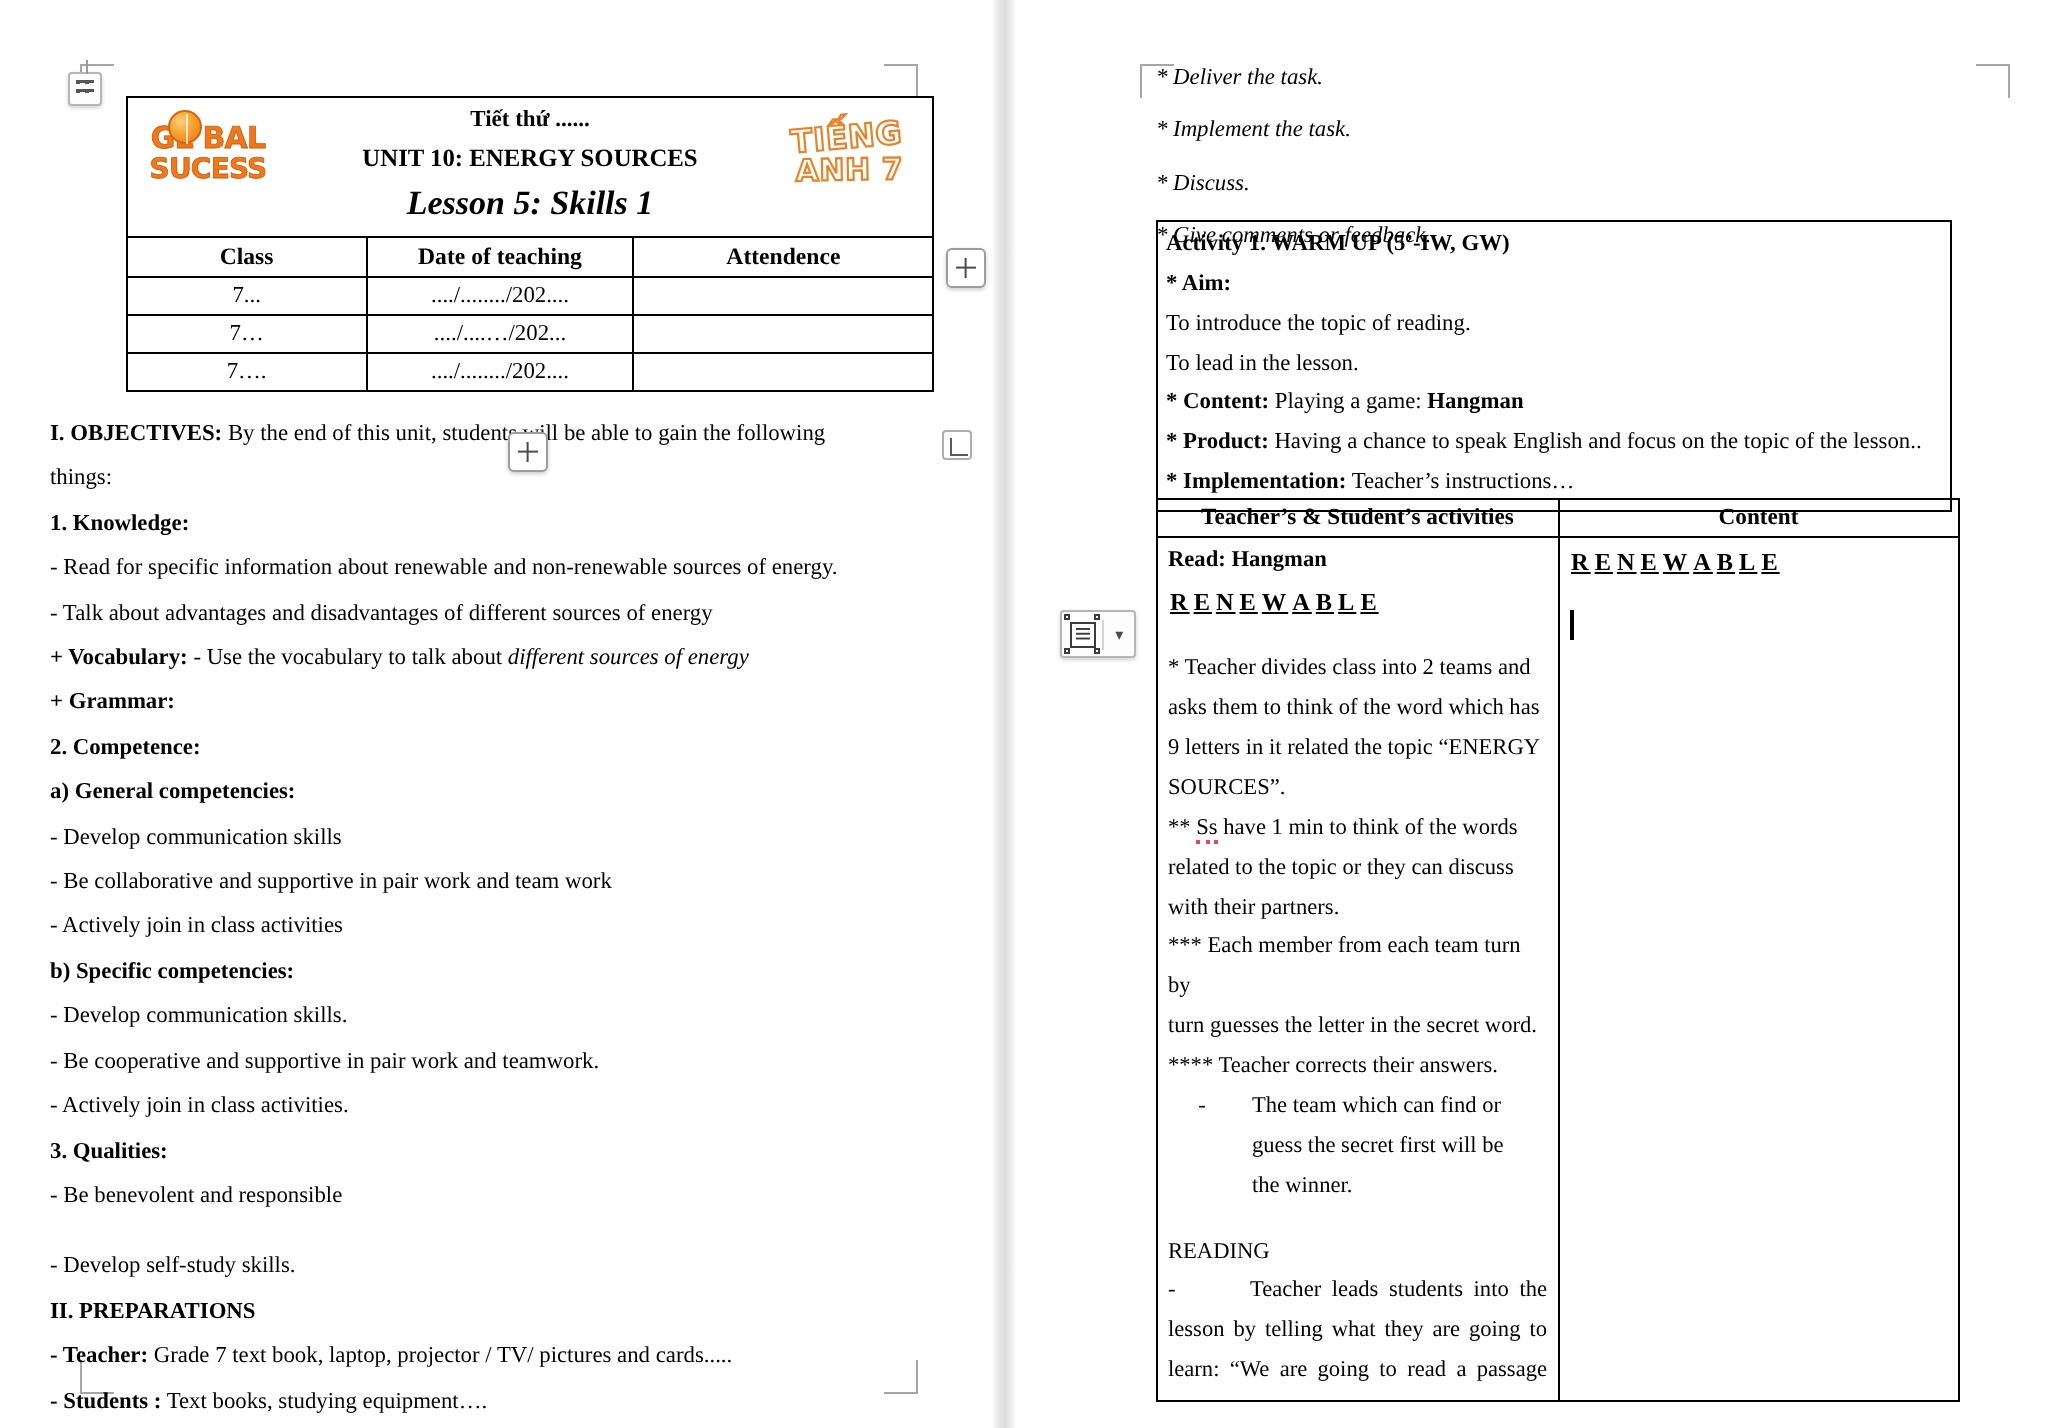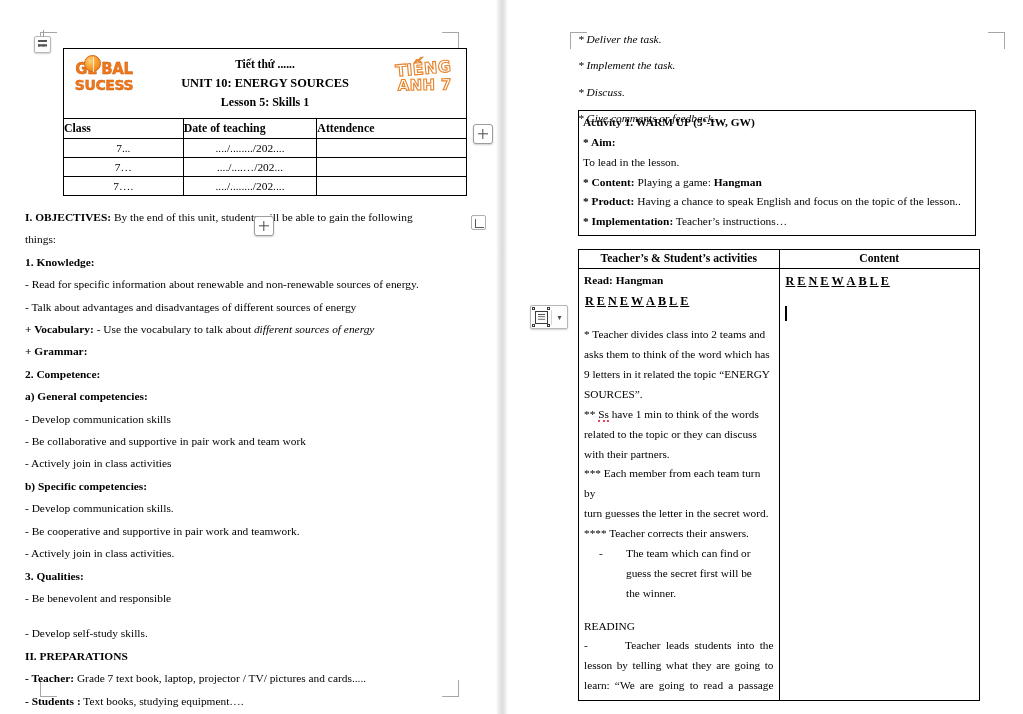--- a/index.html
+++ b/index.html
@@ -39,22 +39,22 @@
 
   
   #header-table {
     position: absolute; left: 63px; top: 48px; width: 404px;
     border: 1.3px solid #000; border-collapse: collapse;
   }
   #header-table td, #header-table th { border: 1px solid #000; padding: 0; }
   .hdr-title-cell { height: 70px; vertical-align: middle; text-align: center; position: relative; }
   .hdr-title-cell .t1 { font-weight: bold; font-size: 11.5px; line-height: 1.55; }
   .hdr-title-cell .t2 { font-weight: bold; font-size: 12.4px; line-height: 1.55; }
-  .hdr-title-cell .t3 { font-weight: bold; font-size: 12px; line-height: 1.55; }
-  .col-head { text-align: left; font-weight: bold; font-size: 11.8px; height: 20px; }
+  .hdr-title-cell .t3 { font-weight: bold; font-size: 17px; line-height: 1.55; font-style: italic; }
+  .col-head { text-align: center; font-weight: bold; font-size: 11.8px; height: 20px; }
   .data-row td { text-align: center; font-size: 11.4px; height: 19px; }
   .dotted-top { border-top: 1px dotted #000 !important; }
 
   
   .logo-global {
     position: absolute; left: 4px; top: 4px; width: 72px; height: 48px;
     display: flex; flex-direction: column; align-items: center; justify-content: center;
     line-height: 1;
   }
   .logo-global .lg-row {
@@ -296,20 +296,21 @@
       <div class="ln i" style="margin-bottom:15px;">* Deliver  the task.</div>
       <div class="ln i" style="margin-bottom:15px;">* Implement the task.</div>
       <div class="ln i" style="margin-bottom:15px;">* Discuss.</div>
       <div class="ln i" style="margin-bottom:15px;">* Give comments or feedback.</div>
     </div>
   </div>
 
   <div id="activity-box">
     <div class="ln b">Activity 1. WARM UP (5’-IW, GW)</div>
     <div class="ln b">* Aim:</div>
+    <div class="ln">To introduce the topic of reading.</div>
     <div class="ln">To lead in the lesson.</div>
     <div class="ln">
       <span class="b">* Content:</span><span> Playing a game: </span><span class="b">Hangman</span>
     </div>
     <div class="ln">
       <span class="b">* Product:</span><span> Having a chance to speak English and focus on the topic of the lesson..</span>
     </div>
     <div class="ln">
       <span class="b">* Implementation:</span><span> Teacher’s instructions…</span>
     </div>

